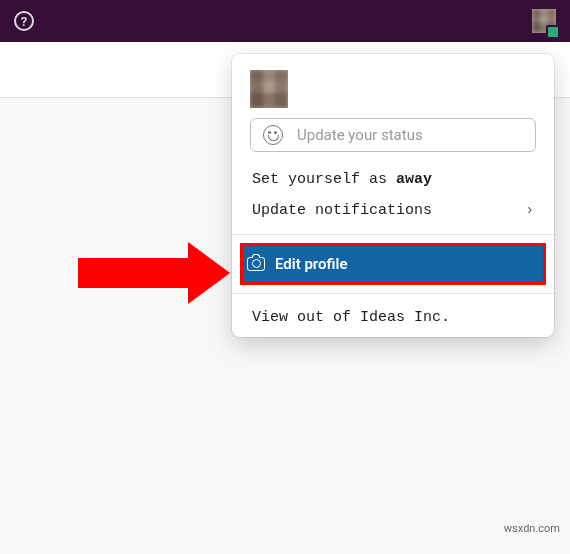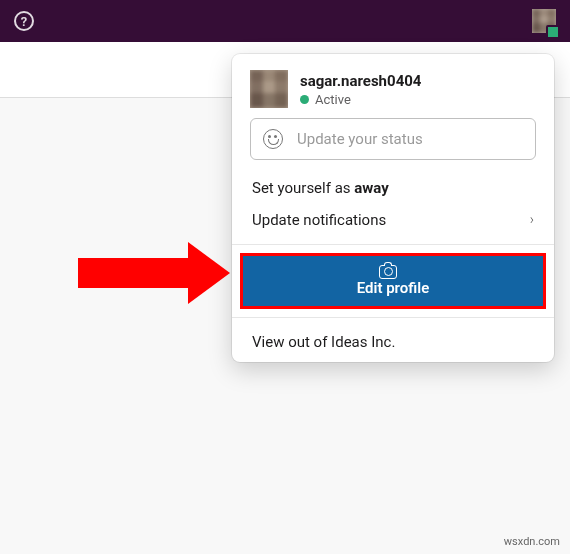--- a/index.html
+++ b/index.html
@@ -98,21 +98,21 @@
   .dot-active {
     width: 9px; height: 9px; border-radius: 50%;
     background: #2bac76; margin-right: 6px;
   }
   .dd-status-input-wrap {
     padding: 0 18px 12px 18px;
   }
   .dd-status-input {
     border: 1px solid #bfbfbf;
     border-radius: 6px;
-    height: 42px;
+    height: 34px;
     display: flex; align-items: center;
     padding: 0 12px;
     color: #9a9a9a;
     font-size: 15px;
     cursor: text;
   }
   .smiley-icon {
     width: 20px; height: 20px;
     border: 1.6px solid #777; border-radius: 50%;
     margin-right: 14px;
@@ -129,39 +129,40 @@
     border-top: none; border-radius: 0 0 10px 10px;
     bottom: 3px; left: 3.5px;
   }
   .dd-row {
     padding: 7px 20px;
     font-size: 15px;
     color: #1d1c1d;
     display: flex; align-items: flex-start;
     justify-content: space-between;
     cursor: pointer;
+    font-family: Liberation Mono, monospace;
   }
   .dd-row .label { flex: 1; }
   .dd-divider {
     height: 1px; background: #e6e6e6;
     margin: 8px 0;
   }
   .chevron {
     color: #555; font-size: 14px; font-weight: 300;
   }
   .dd-highlight-wrap {
     border: 3px solid #ff0000;
     margin: 4px 8px;
   }
   .dd-highlight {
     background: #1264a3;
     color: #fff;
-    padding: 9px 10px;
+    padding: 9px 4px;
     display: flex; align-items: center;
-    font-size: 15px; font-weight: 600; flex-direction: column;
+    font-size: 15px; font-weight: 600;
   }
   .camera-icon {
     width: 18px; height: 14px;
     border: 1.8px solid #fff;
     border-radius: 3px;
     margin-right: 10px;
     position: relative;
   }
   .camera-icon::before {
     content: ""; position: absolute;
@@ -190,21 +191,21 @@
   .arrow-head {
     position: absolute;
     left: 110px; top: 0;
     width: 0; height: 0;
     border-top: 31px solid transparent;
     border-bottom: 31px solid transparent;
     border-left: 42px solid #ff0000;
   }
   .watermark {
     position: absolute;
-    bottom: 6px; right: 10px;
+    bottom: 19px; right: 10px;
     font-size: 11px;
     color: #666;
   }
 </style>
 </head>
 <body>
 
 <div class="top-bar">
   <div class="help-icon-wrap">
     <div class="help-icon">?</div>
@@ -223,27 +224,20 @@
 <div class="red-arrow">
   <div class="arrow-stem"></div>
   <div class="arrow-head"></div>
 </div>
 
 <div class="dropdown">
   <div class="dd-header">
     <div class="dd-avatar">
         <div class="pixel-blur"></div>
       </div>
-    <div class="dd-user-info">
-      <div class="dd-username">sagar.naresh0404</div>
-      <div class="dd-status-row">
-        <div class="dot-active"></div>
-        <span>Active</span>
-      </div>
-    </div>
   </div>
 
   <div class="dd-status-input-wrap">
     <div class="dd-status-input">
       <div class="smiley-icon"></div>
       <span>Update your status</span>
     </div>
   </div>
 
   <div class="dd-row">

